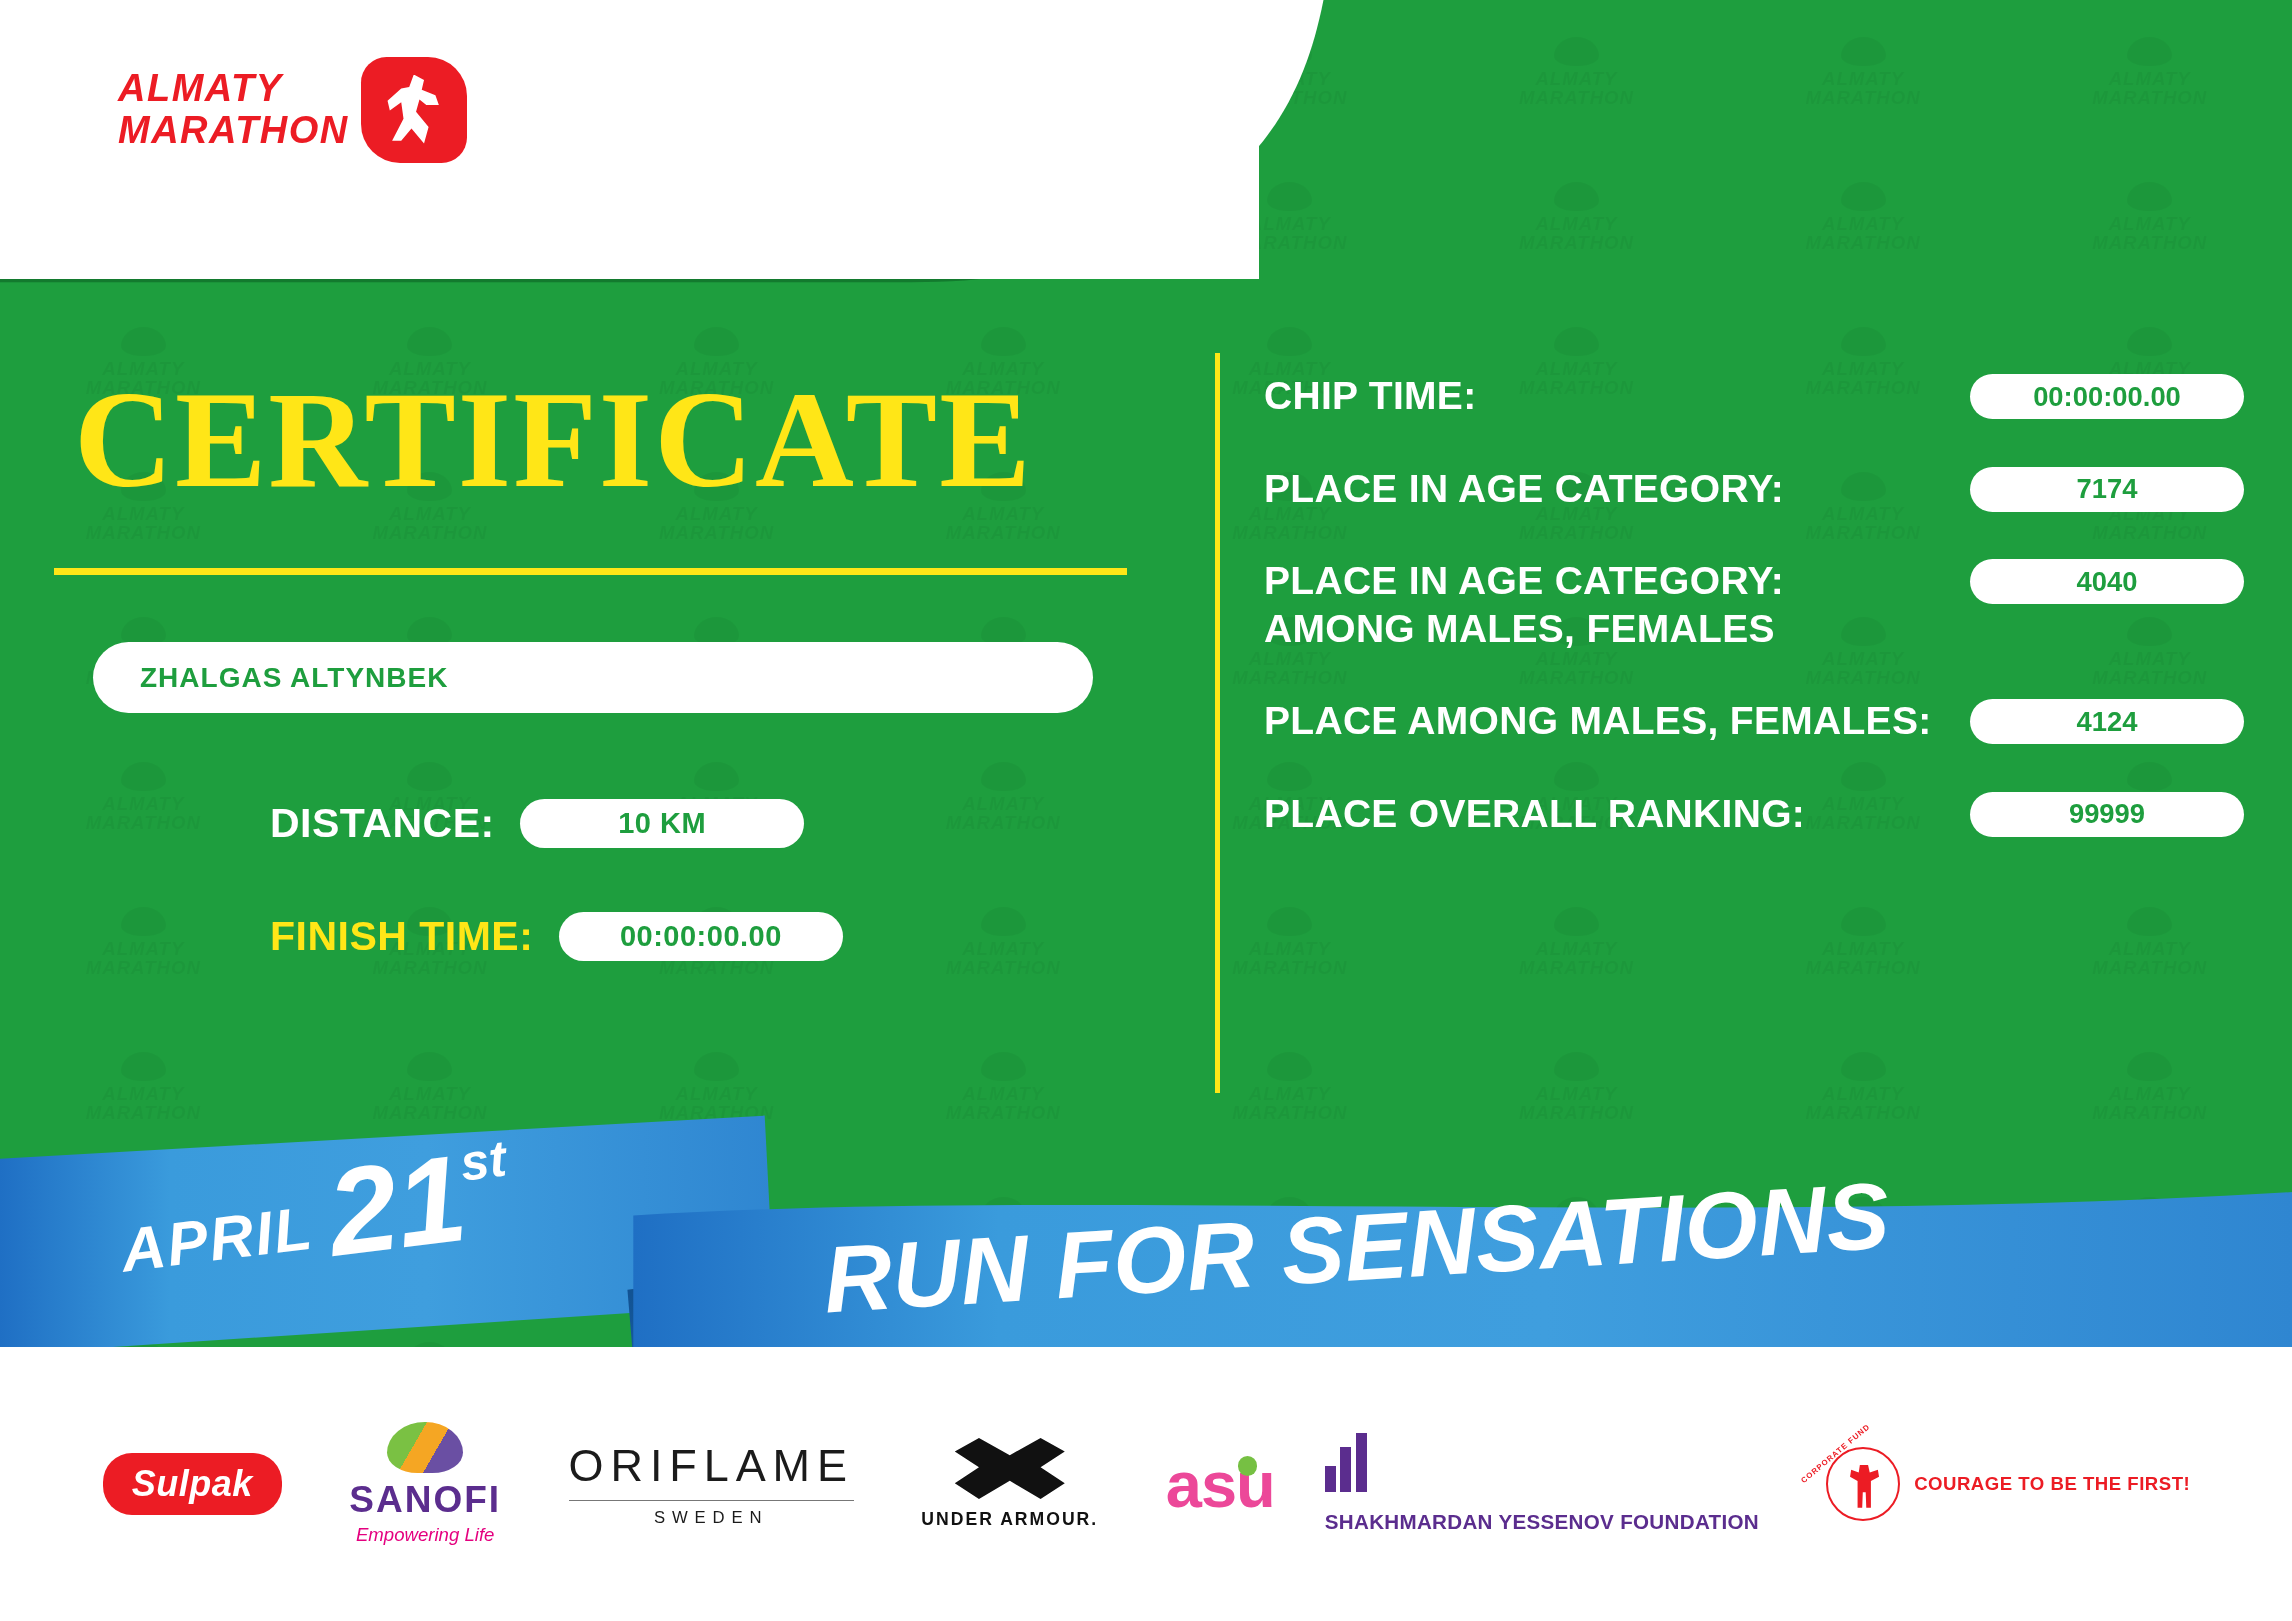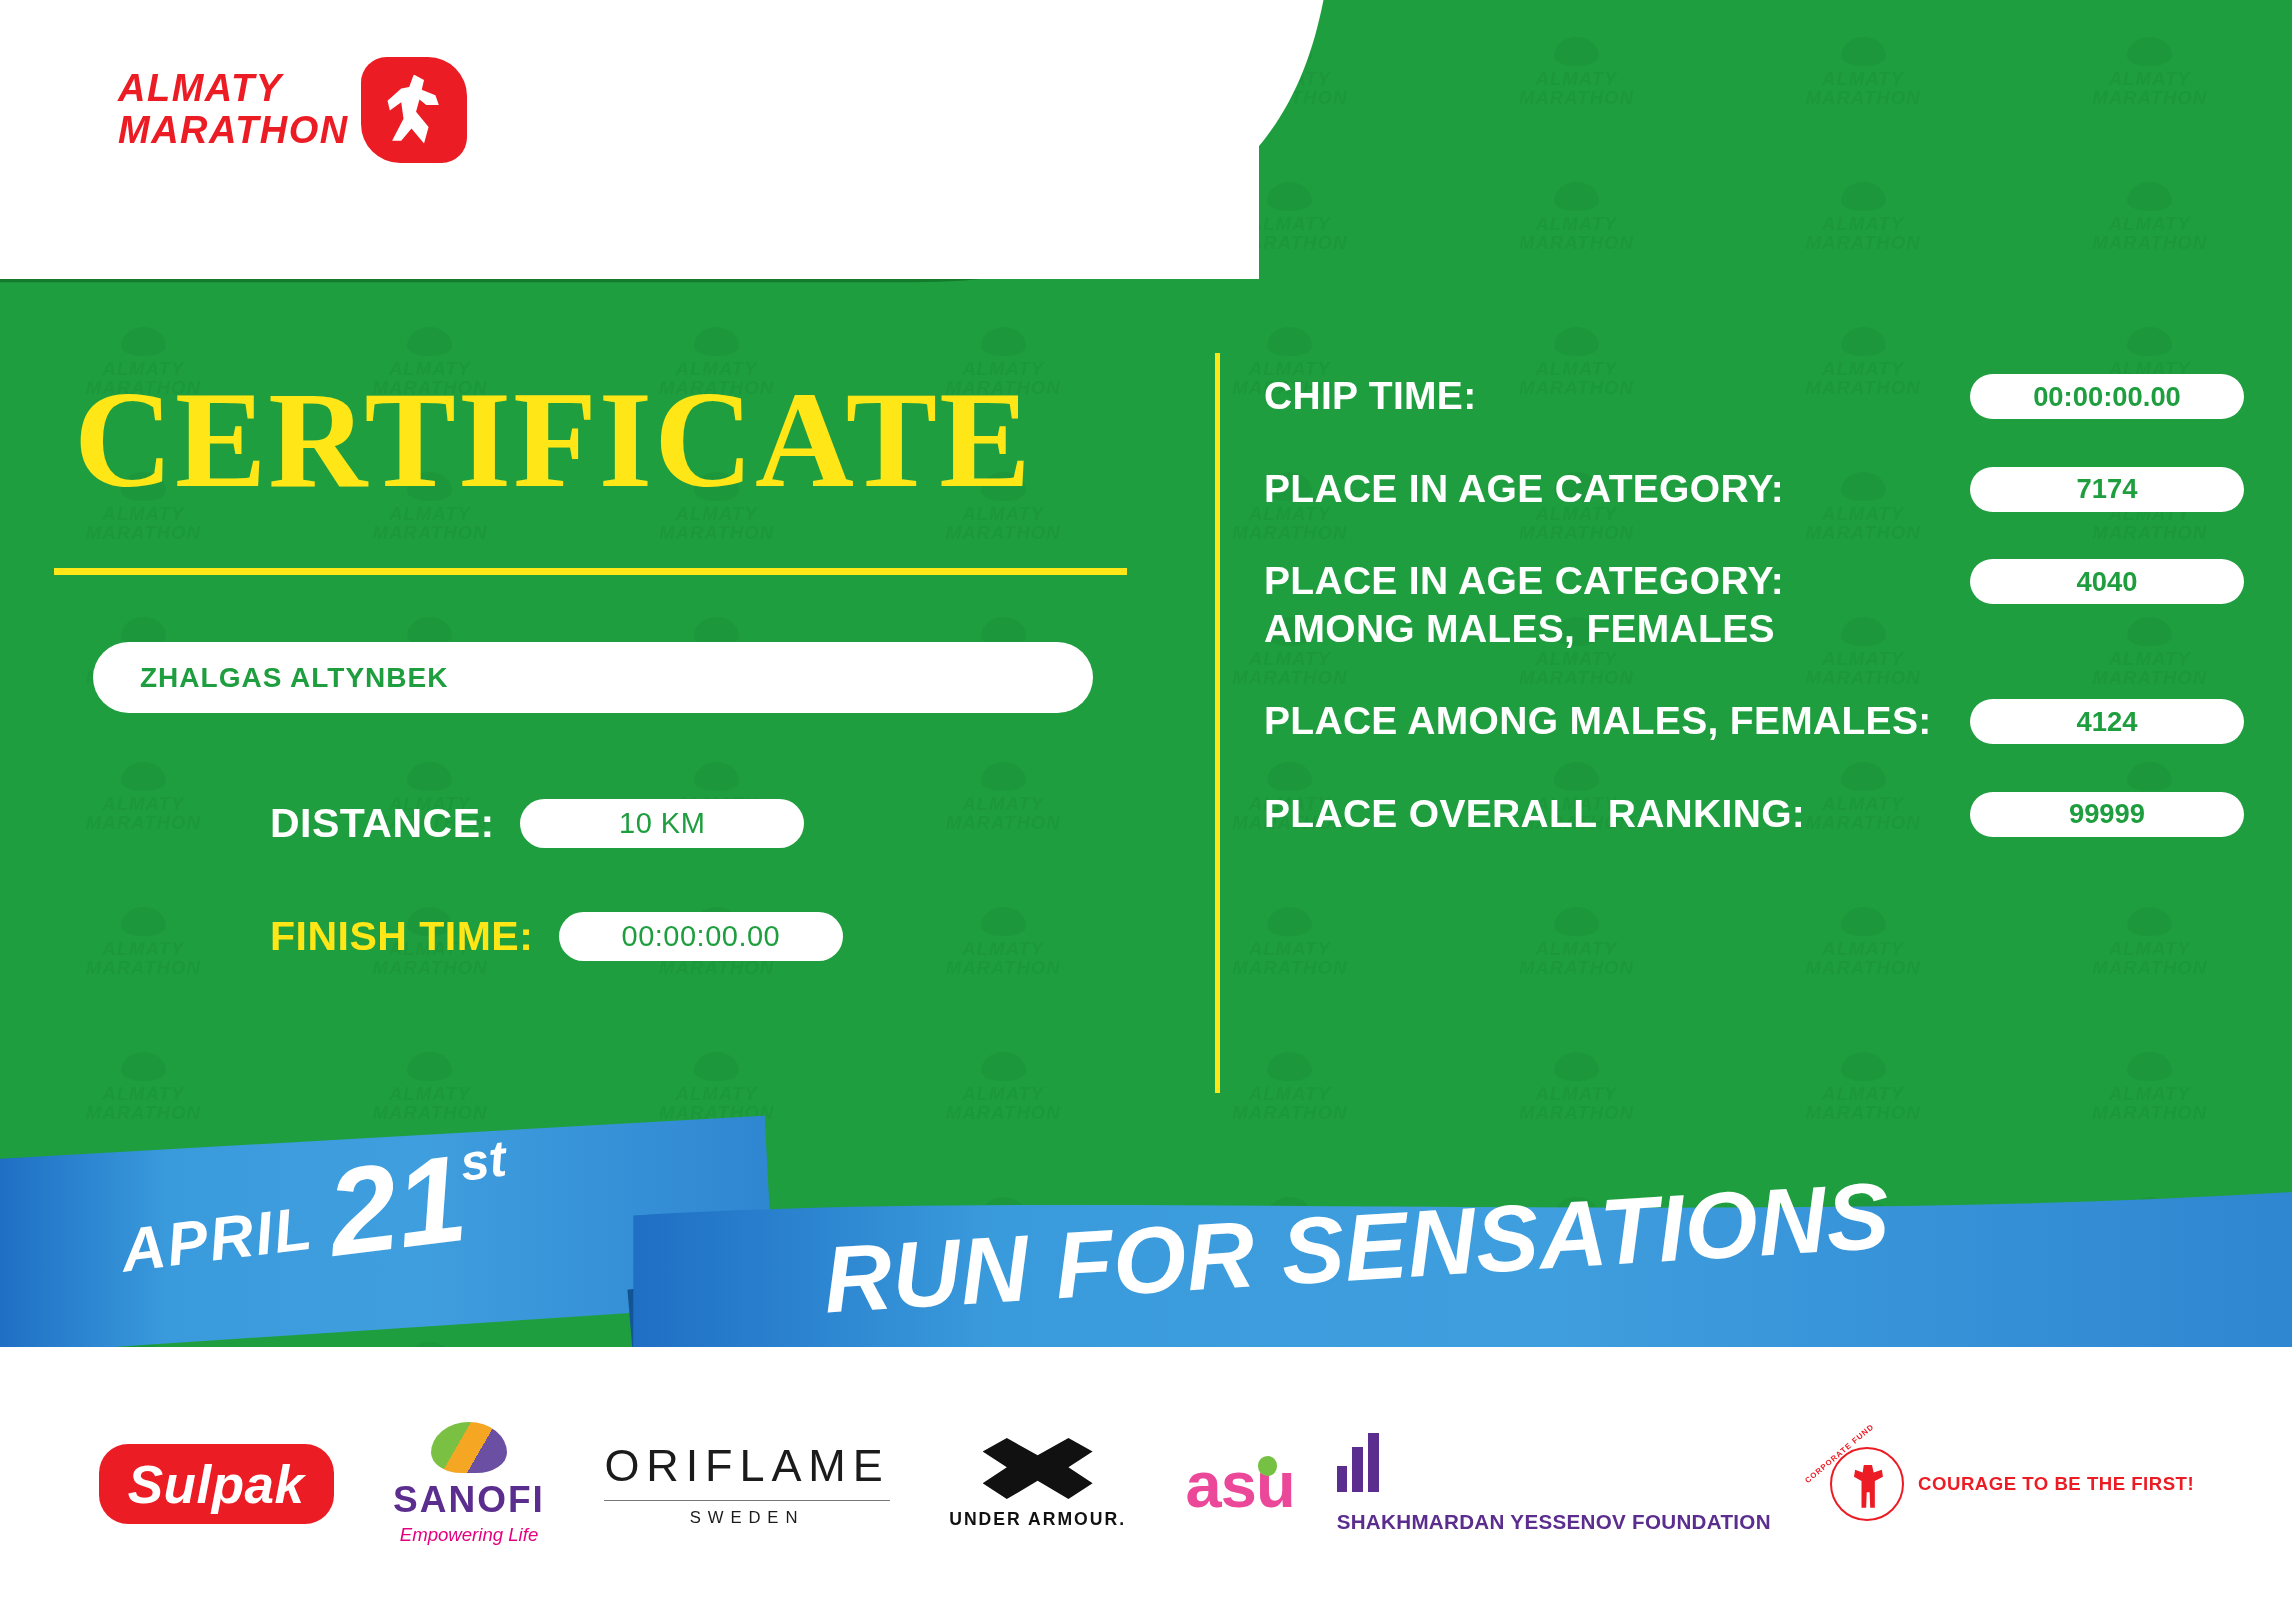--- a/index.html
+++ b/index.html
@@ -171,21 +171,21 @@
     letter-spacing: 0.5px;
     white-space: nowrap;
   }
   .left-row .lbl.yellow { color: #ffe617; }
   .left-row .val {
     margin-left: 25.5px;
     background: #ffffff;
     border-radius: 27.4px;
     color: #1e9e3e;
     font-size: 29px;
-    font-weight: 400;
+    font-weight: 700;
     height: 49px;
     min-width: 284px;
     display: flex;
     align-items: center;
     justify-content: center;
     letter-spacing: 0.5px;
   }
   #row-distance { top: 799px; left: 270px; }
   #row-finish   { top: 912px; left: 270px; }
 
@@ -294,21 +294,21 @@
     display: flex;
     align-items: center;
     justify-content: space-around;
     padding: 0 69px;
   }
   .sp { display: flex; align-items: center; justify-content: center; }
 
   .sp-sulpak {
     background: #ec1c24;
     color: #ffffff;
-    font-size: 53px;
+    font-size: 36px;
     font-weight: 800;
     font-style: italic;
     padding: 9.8px 29px;
     border-radius: 29px;
     letter-spacing: 0.5px;
     text-align: right;
   }
 
   .sp-sanofi { text-align: center; }
   .sp-sanofi .glyph {

